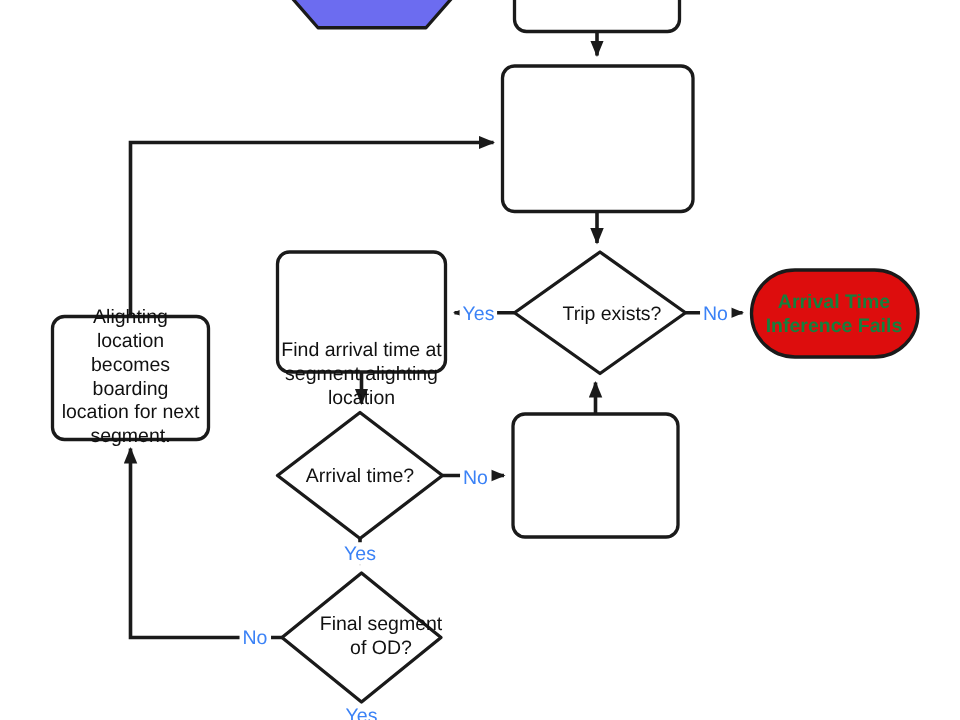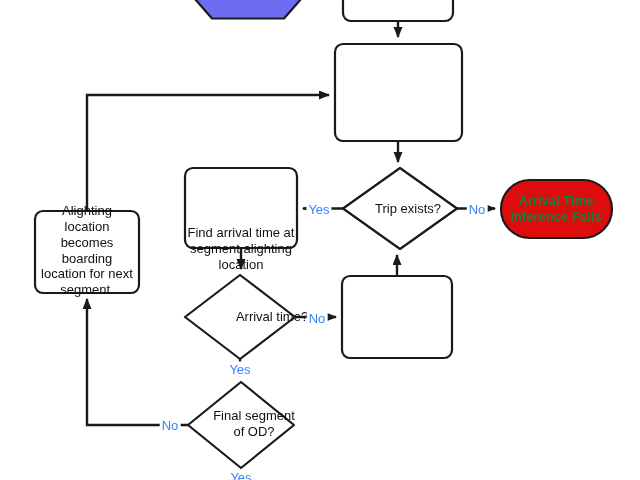--- a/index.html
+++ b/index.html
@@ -60,21 +60,21 @@
     </g>
   </svg>
 
 
   <div class="node-label" style="left:408px;top:209px;width:110px;text-align:center;">Trip exists?</div>
 
   <div class="node-label fail-label" style="left:556px;top:209px;width:104px;">Arrival Time Inference Fails</div>
 
   <div class="node-label" style="left:241px;top:221px;width:124px;margin-top:28px;">Find arrival time at segment alighting location</div>
 
-  <div class="node-label" style="left:240px;top:317px;width:124px;margin-left:32px;">Arrival time?</div>
+  <div class="node-label" style="left:240px;top:317px;width:124px;">Arrival time?</div>
 
 
   <div class="node-label" style="left:241px;top:424px;width:88px;margin-left:13px;">Final segment of OD?</div>
 
   <div class="node-label" style="left:87px;top:251px;width:92px;">Alighting location becomes boarding location for next segment.</div>
 
   <span class="edge-label" style="left:319px;top:209px;">Yes</span>
 
   <span class="edge-label" style="left:477px;top:209px;">No</span>
 

